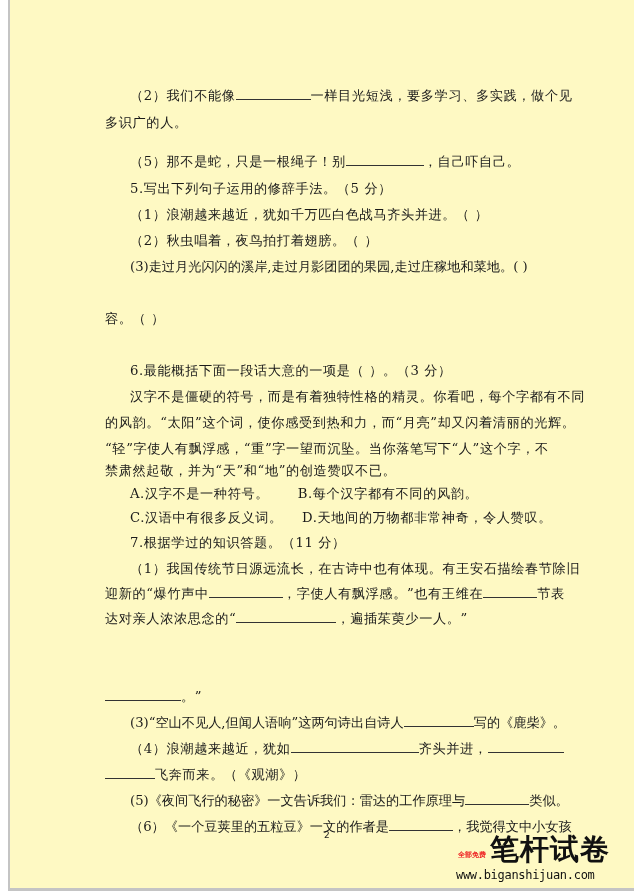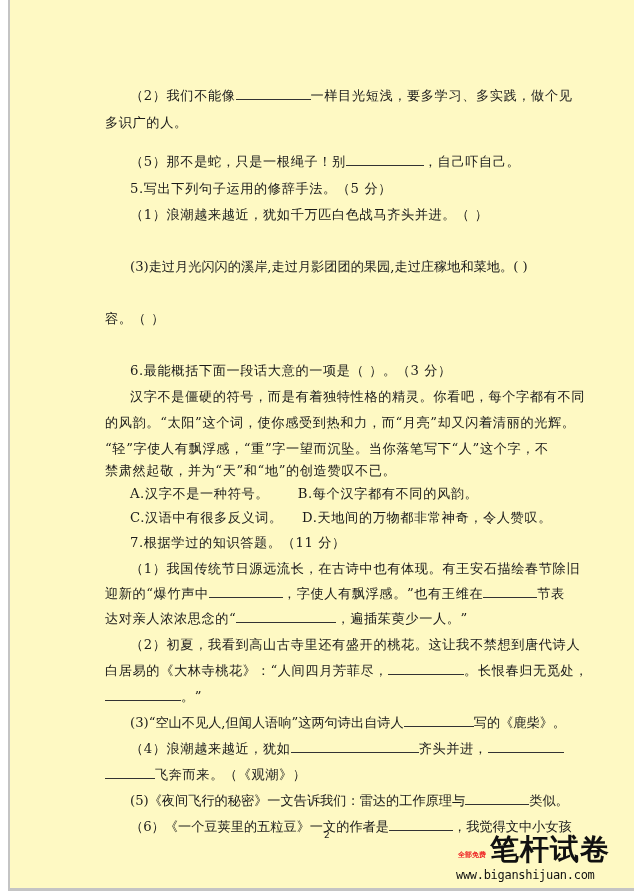--- a/index.html
+++ b/index.html
@@ -45,40 +45,37 @@
 
   <div class="line ind" style="top:87px">
     <span>（2）我们不能像</span><span class="blank" style="width:75px"></span><span>一样目光短浅，要多学习、多实践，做个见</span>
   </div>
   <div class="line noind" style="top:114px">多识广的人。</div>
   <div class="line ind" style="top:153px">
     <span>（5）那不是蛇，只是一根绳子！别</span><span class="blank" style="width:78px"></span><span>，自己吓自己。</span>
   </div>
   <div class="line ind" style="top:180px">5.写出下列句子运用的修辞手法。（5 分）</div>
   <div class="line ind" style="top:206px">（1）浪潮越来越近，犹如千万匹白色战马齐头并进。（      ）</div>
+  <div class="line ind" style="top:232px">（2）秋虫唱着，夜鸟拍打着翅膀。（      ）</div>
   <div class="line ind" style="top:258px; letter-spacing:0px">(3)走过月光闪闪的溪岸,走过月影团团的果园,走过庄稼地和菜地。(      )</div>
   <div class="line noind" style="top:310px">容。（      ）</div>
   <div class="line ind" style="top:362px">6.最能概括下面一段话大意的一项是（      ）。（3 分）</div>
   <div class="line noind" style="top:414px">的风韵。“太阳”这个词，使你感受到热和力，而“月亮”却又闪着清丽的光辉。</div>
   <div class="line ind" style="top:388px">汉字不是僵硬的符号，而是有着独特性格的精灵。你看吧，每个字都有不同</div>
   <div class="line noind" style="top:440px">“轻”字使人有飘浮感，“重”字一望而沉坠。当你落笔写下“人”这个字，不</div>
   <div class="line noind" style="top:462px">禁肃然起敬，并为“天”和“地”的创造赞叹不已。</div>
   <div class="line ind" style="top:485px; white-space:pre">A.汉字不是一种符号。      B.每个汉字都有不同的风韵。</div>
   <div class="line ind" style="top:509px; white-space:pre">C.汉语中有很多反义词。    D.天地间的万物都非常神奇，令人赞叹。</div>
   <div class="line ind" style="top:534px">7.根据学过的知识答题。（11 分）</div>
   <div class="line ind" style="top:560px">（1）我国传统节日源远流长，在古诗中也有体现。有王安石描绘春节除旧</div>
   <div class="line noind" style="top:585px">
     <span>迎新的“爆竹声中</span><span class="blank" style="width:74px"></span><span>，字使人有飘浮感。”也有王维在</span><span class="blank" style="width:54px"></span><span>节表</span>
   </div>
   <div class="line noind" style="top:610px">
     <span>达对亲人浓浓思念的“</span><span class="blank" style="width:100px"></span><span>，遍插茱萸少一人。”</span>
-  </div>
-  <div class="line ind" style="top:636px">（2）初夏，我看到高山古寺里还有盛开的桃花。这让我不禁想到唐代诗人</div>
-  <div class="line noind" style="top:662px">
-    <span>白居易的《大林寺桃花》：“人间四月芳菲尽，</span><span class="blank" style="width:76px"></span><span>。长恨春归无觅处，</span>
   </div>
   <div class="line noind" style="top:688px">
     <span class="blank" style="width:76px"></span><span>。”</span>
   </div>
   <div class="line ind" style="top:714px; letter-spacing:0px">
     <span>(3)“空山不见人,但闻人语响”这两句诗出自诗人</span><span class="blank" style="width:70px"></span><span>写的《鹿柴》。</span>
   </div>
   <div class="line ind" style="top:740px">
     <span>（4）浪潮越来越近，犹如</span><span class="blank" style="width:128px"></span><span>齐头并进，</span><span class="blank" style="width:76px"></span>
   </div>

